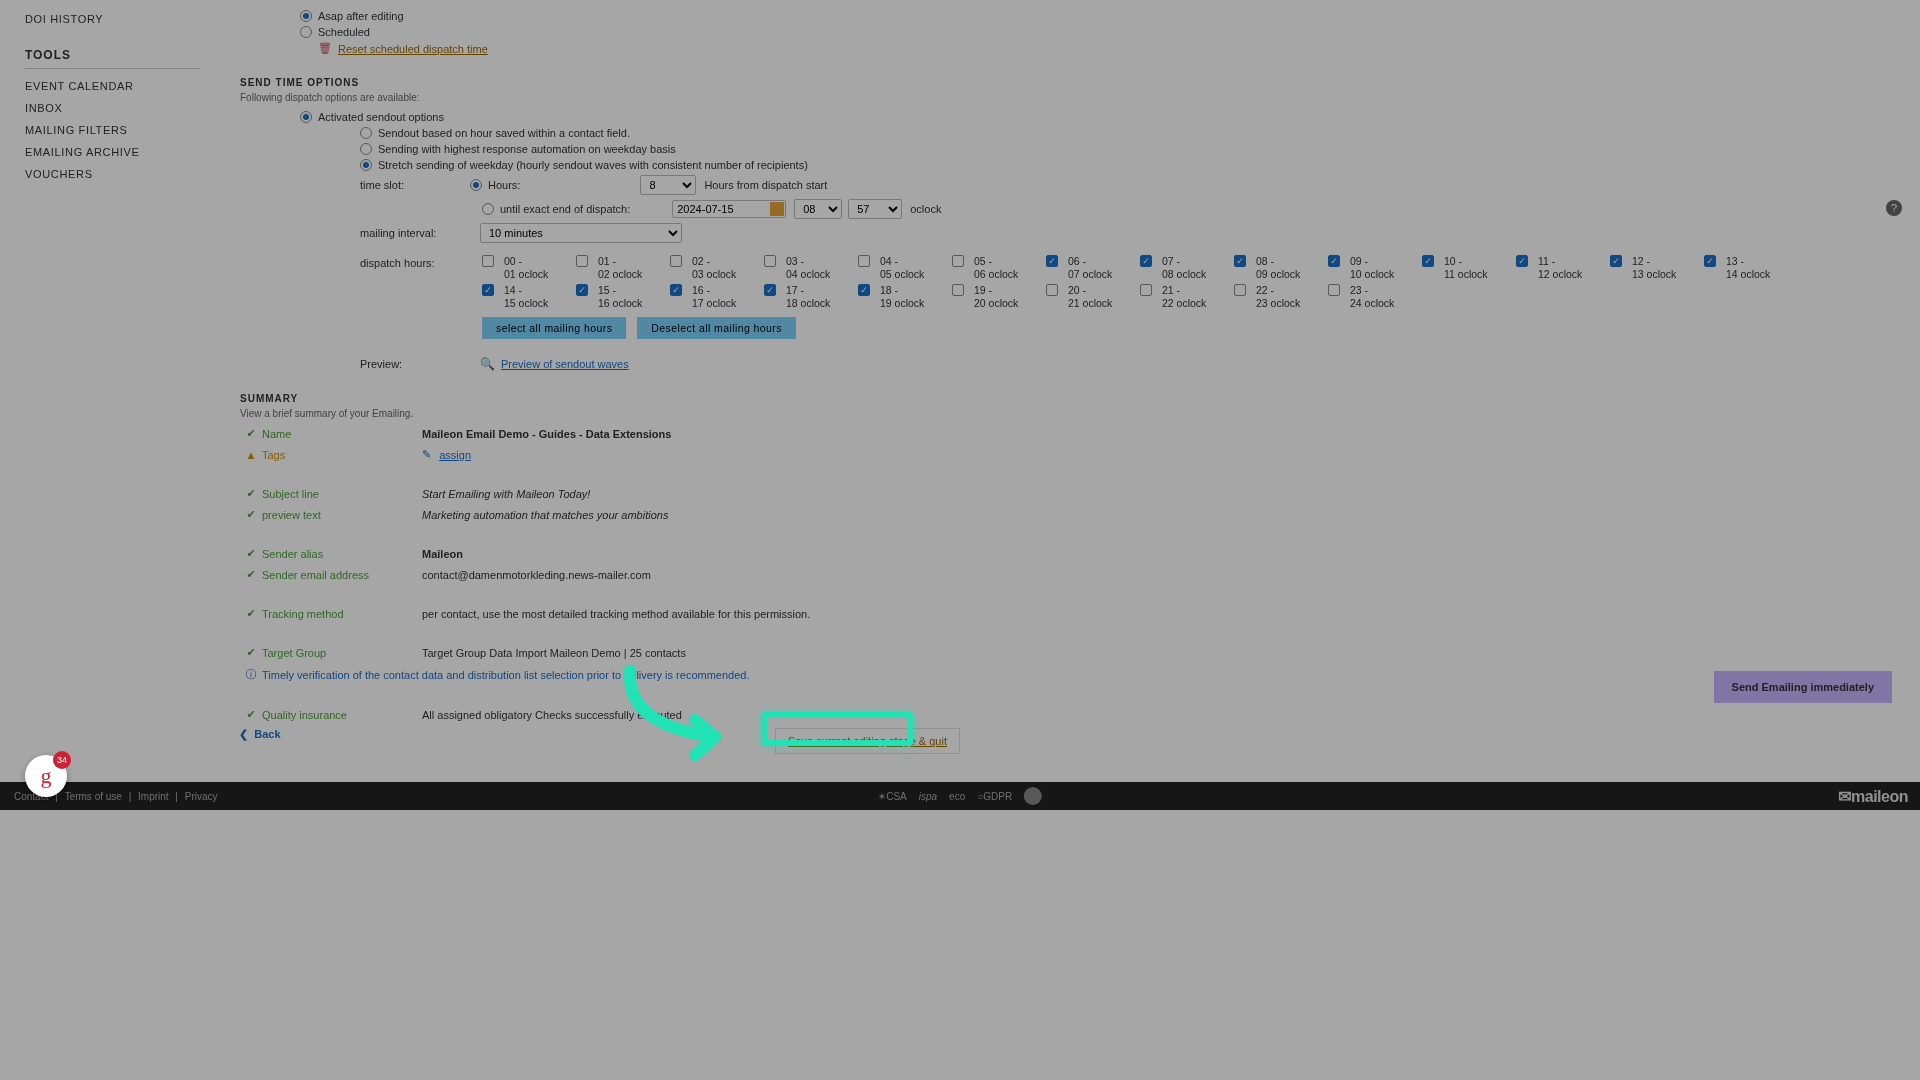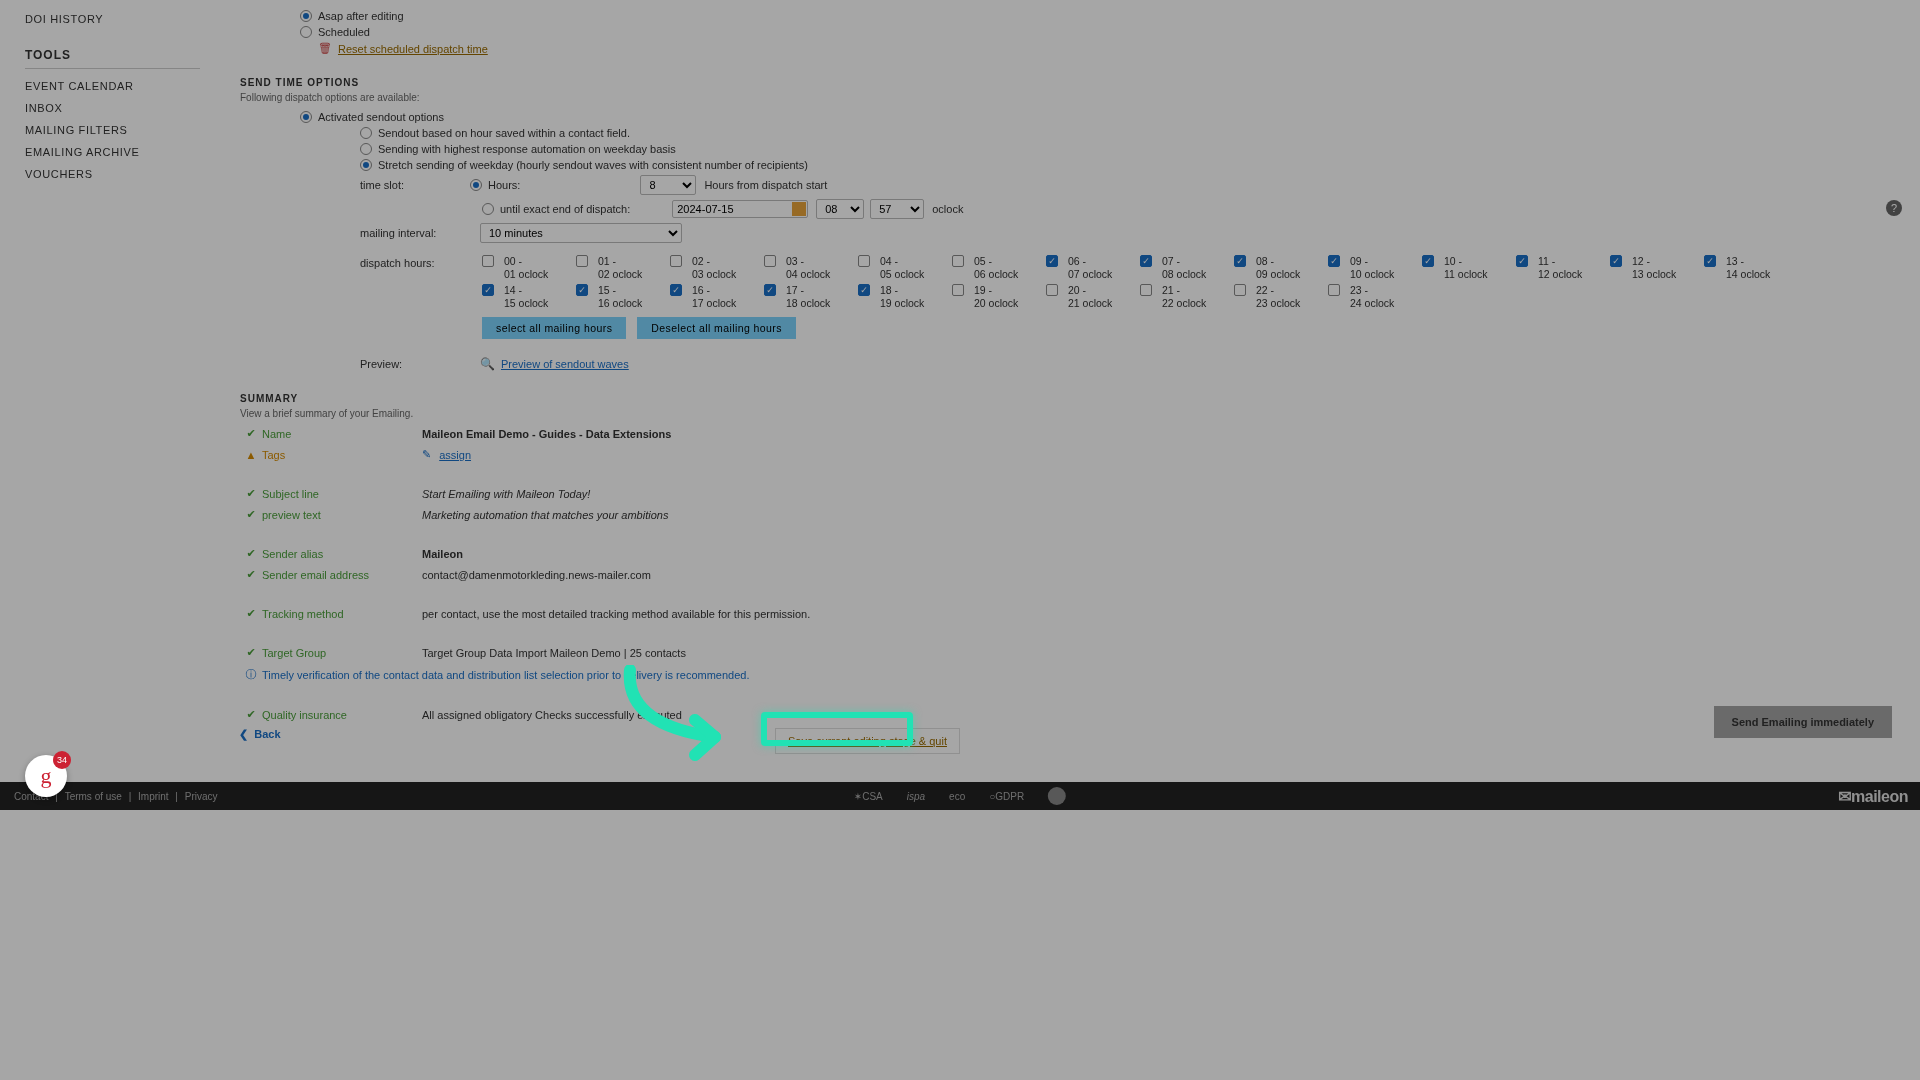--- a/index.html
+++ b/index.html
@@ -25,30 +25,30 @@
 .hours-grid{display:grid;grid-template-columns:repeat(14,86px);gap:4px 8px;margin-left:180px;font-size:10.5px;margin-top:6px}
 .hours-cell{display:flex;align-items:flex-start}
 .hours-lab{margin-left:4px;line-height:1.2}
 .btn-soft{display:inline-block;background:#7dd3fc;border:none;padding:5px 14px;font-size:10.5px;margin-right:8px;letter-spacing:.04em}
 .sumrow{display:flex;align-items:center;margin:8px 0}
 .sumrow .icon{width:22px;text-align:center}
 .sumrow .lbl{width:160px;font-size:11px}
 .sumrow .val{font-size:11px}
 .green{color:#4a9e3a}.orange{color:#d68b00}.bluei{color:#1a6fc7}
 .italic{font-style:italic}
-.send-btn{position:absolute;right:28px;top:706px;background:#a3a3a3;color:#333;font-weight:bold;font-size:11px;padding:10px 18px;border:none}
+.send-btn{position:absolute;right:28px;top:671px;background:#c4b5fd;color:#333;font-weight:bold;font-size:11px;padding:10px 18px;border:none}
 .save-link{position:absolute;left:775px;top:728px;background:#fff;padding:6px 12px;border:1px solid #ddd}
 .save-link a{color:#9a6b00;text-decoration:underline;font-size:11px}
 .highlight-box{position:absolute;left:761px;top:712px;width:152px;height:34px;border:6px solid #21e2b4;border-radius:4px;z-index:70;pointer-events:none;box-shadow:0 0 8px rgba(33,226,180,.5)}
 .arrow{position:absolute;left:620px;top:665px;z-index:70;pointer-events:none}
 .back-link{position:absolute;left:239px;top:728px;color:#1a6fc7;font-weight:bold;font-size:11px}
 .back-link .chev{margin-right:6px}
 .footer{position:absolute;left:0;right:0;top:782px;height:28px;background:#222;color:#aaa;display:flex;align-items:center;padding:0 10px;font-size:10px;justify-content:space-between}
 .footer a{color:#aaa;text-decoration:none;margin:0 4px}
-.footer .center{display:flex;align-items:center;gap:24px;position:absolute;left:50%;transform:translateX(-50%)}
+.footer .center{display:flex;align-items:center;gap:12px;position:absolute;left:50%;transform:translateX(-50%)}
 .badge-logo{position:absolute;right:12px;color:#ddd;font-weight:bold;font-size:16px;letter-spacing:-.5px}
 .gbadge{position:absolute;left:25px;top:755px;width:42px;height:42px;border-radius:50%;background:#fff;box-shadow:0 2px 6px rgba(0,0,0,.3);display:flex;align-items:center;justify-content:center;font-family:Georgia,serif;font-size:22px;color:#c23;z-index:60}
 .gbadge .cnt{position:absolute;top:-4px;right:-4px;background:#c23;color:#fff;width:18px;height:18px;border-radius:50%;font-size:9px;display:flex;align-items:center;justify-content:center;font-family:Arial}
 .trash{color:#c44;margin-right:6px}
 .label-col{display:inline-block;width:110px;font-size:11px;margin-left:60px}
 .datewrap{position:relative;display:inline-block}
 .datewrap .cal{position:absolute;right:2px;top:2px;width:14px;height:14px;background:#e8a43a}
 .qmark{position:absolute;right:18px;top:200px;width:16px;height:16px;border-radius:50%;background:#666;color:#fff;font-size:11px;text-align:center;line-height:16px}
 .magnify{color:#1a6fc7;margin-right:6px;font-size:12px}
 </style>
@@ -103,21 +103,21 @@
     <div class="row">
         <span class="label-col" style="margin-left:120px">time slot:</span>
       <span class="radio sel"></span>
         <span style="margin-right:20px">Hours:</span>
       <select style="width:56px;margin-left:100px"><option>8</option></select>
       <span style="margin-left:8px">Hours from dispatch start</span>
     </div>
     <div class="row" style="margin-left:242px">
       <span class="radio"></span>
         <span style="margin-right:20px">until exact end of dispatch:</span>
-      <span class="datewrap" style="margin-left:22px"><input class="date" style="width: 136px;" value="2024-07-15"><span class="cal"></span></span>
+      <span class="datewrap" style="margin-left:22px"><input class="date" style="width: 114px;" value="2024-07-15"><span class="cal"></span></span>
       <select style="width:48px;margin-left:8px"><option>08</option></select>
       <select style="width:54px;margin-left:6px"><option>57</option></select>
       <span style="margin-left:8px">oclock</span>
     </div>
     <div class="row">
         <span class="label-col" style="margin-left:120px">mailing interval:</span>
       <select style="width:202px;margin-left:10px"><option>10 minutes</option></select>
     </div>
 
     <div class="row" style="margin-top:14px">

